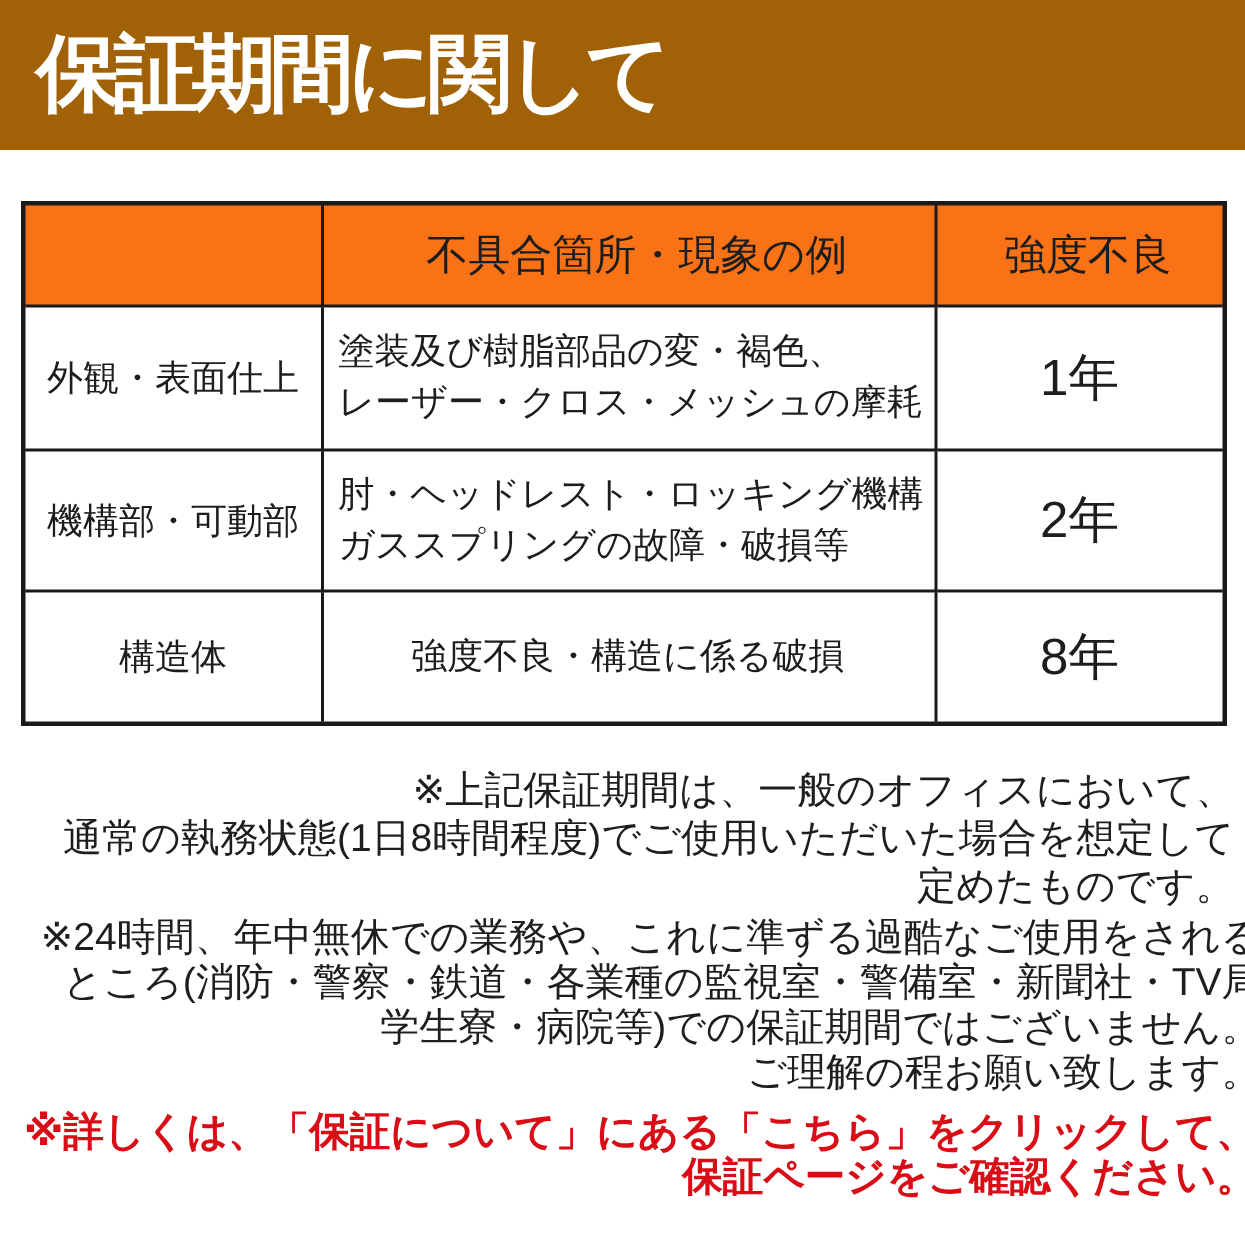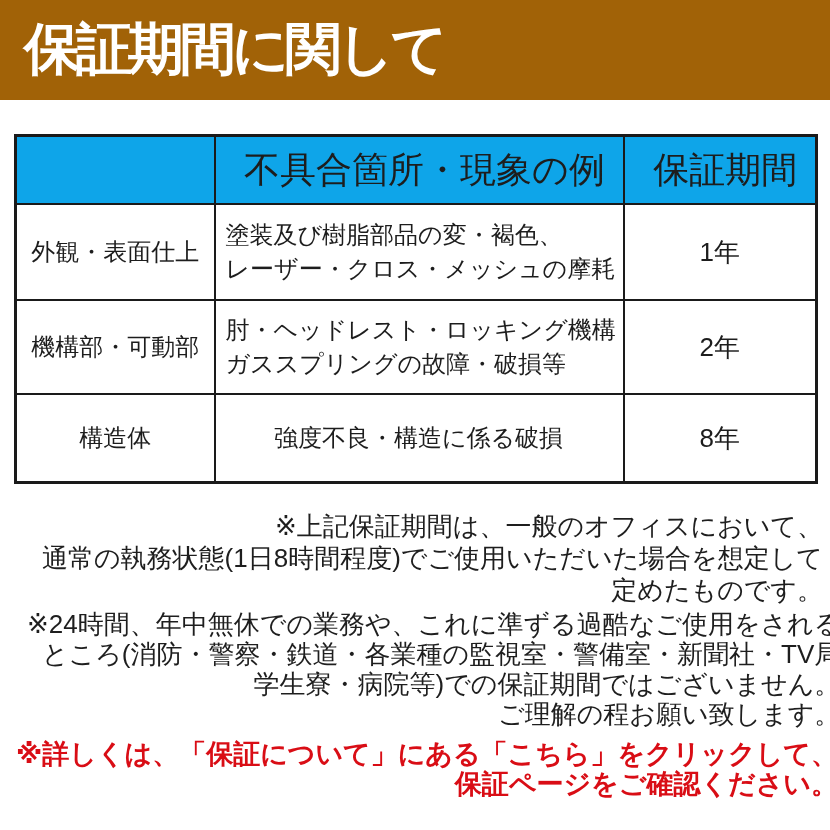--- a/index.html
+++ b/index.html
@@ -48,41 +48,41 @@
     width: 801px;
     border: 3px solid #1a1a1a;
   }
   table.warranty td {
     border: 2px solid #1a1a1a;
     vertical-align: middle;
     color: #1d1d1d;
   }
   tr.hdr td {
     height: 64px;
-    background: #0ea5e9;
+    background: #f97316;
     text-align: center;
-    font-size: 36px;
+    font-size: 28px;
     padding-left: 12px;
   }
   td.category {
     text-align: center;
     font-size: 24px;
   }
   td.example {
     font-size: 24px;
     line-height: 34px;
     padding-left: 10px;
   }
   td.example.centered {
     text-align: center;
     padding-left: 0;
   }
   td.period {
     text-align: center;
-    font-size: 26px;
+    font-size: 34px;
   }
   tr.row1 td { height: 92px; }
   tr.row2 td { height: 90px; }
   tr.row3 td { height: 84px; }
   .cell-line { white-space: nowrap; }
 
   
   .note {
     position: absolute;
     left: 16px;
@@ -113,21 +113,21 @@
   <table class="warranty">
     <colgroup>
       <col style="width:199px">
       <col style="width:409px">
       <col style="width:193px">
     </colgroup>
     <tbody>
         <tr class="hdr">
       <td></td>
       <td>不具合箇所・現象の例</td>
-      <td>保証期間</td>
+      <td>強度不良</td>
     </tr>
     <tr class="row1">
       <td class="category">外観・表面仕上</td>
       <td class="example">
         <div class="cell-line">塗装及び樹脂部品の変・褐色、</div>
         <div class="cell-line">レーザー・クロス・メッシュの摩耗</div>
       </td>
       <td class="period">1年</td>
     </tr>
     <tr class="row2">

